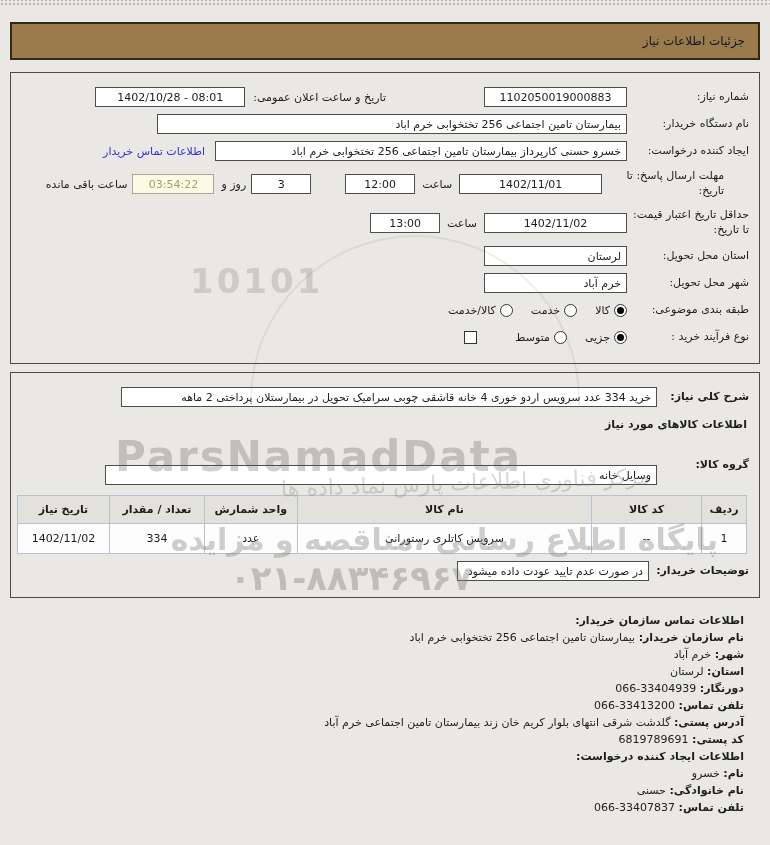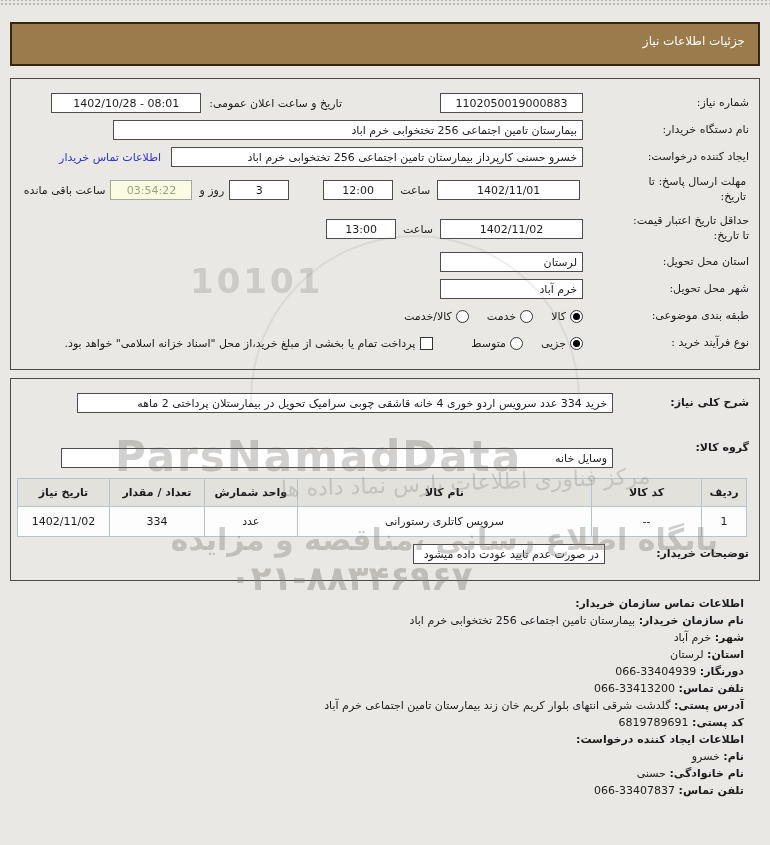--- a/index.html
+++ b/index.html
@@ -16,35 +16,35 @@
   .top-texture {
     height:6px; width:100%;
     background-image:radial-gradient(circle, #b9b8b4 1px, transparent 1.2px);
     background-size:4px 4px;
     background-position:0 2px;
   }
   .header-bar {
     margin:16px 10px 12px 10px;
     background:#9b7b4b;
     border:2px solid #342813;
-    color:#ffffff;
+    color:#0f172a;
     padding:10px 13px;
     font-size:12px;
-    height:44px;
-    display:flex; align-items:flex-start;
+    height:38px;
+    display:flex; align-items:center;
   }
   .panel {
     margin:0 10px 8px 10px;
     border:1px solid #4a4a4a;
     padding:8px 10px 10px 10px;
     position:relative;
     background:transparent;
   }
   .frow { display:flex; align-items:center; margin:5px 0; min-height:22px; }
-  .flabel { width:122px; flex:0 0 122px; line-height:1.35;margin-left:44px; }
+  .flabel { width:122px; flex:0 0 122px; line-height:1.35; }
   .flabel-b { font-weight:bold; }
   .tb {
     background:#fff;
     border:1px solid #4d4d4d;
     height:20px;
     display:flex; align-items:center;
     font-size:11px;
     overflow:hidden; white-space:nowrap;
   }
   .tb.center { justify-content:center; }
@@ -208,32 +208,32 @@
     <span class="opt-label">کالا/خدمت</span>
   </div>
 
   <div class="frow">
     <span class="flabel">نوع فرآیند خرید :</span>
     <span class="radio checked"></span>
     <span class="opt-label">جزیی</span>
     <span class="radio"></span>
     <span class="opt-label" style="margin-left:38px;">متوسط</span>
     <span class="checkbox"></span>
-    <span style="white-space:nowrap;">پرداخت تمام یا بخشی از مبلغ خرید،از محل "اسناد خزانه اسلامی" خواهد بود.</span>
   </div>
 
 </div>
 
 <div class="panel">
 
   <div class="frow">
     <span class="flabel flabel-b" style="width:92px;flex:0 0 92px;">شرح کلی نیاز:</span>
     <div class="tb rtl-val" style="width:536px;">خرید 334 عدد سرویس اردو خوری 4 خانه قاشقی چوبی سرامیک تحویل در بیمارستلان پرداختی 2 ماهه</div>
   </div>
 
+  <div class="sect-heading">اطلاعات کالاهای مورد نیاز</div>
 
   <div class="frow" style="margin-top:14px;">
     <span class="flabel flabel-b" style="width:92px;flex:0 0 92px;">گروه کالا:</span>
     <div class="tb rtl-val" style="width:552px;margin-top:20px;">وسایل خانه</div>
   </div>
 
   <table class="goods">
     <thead>
       <tr>
         <th style="width:45px;">ردیف</th>

